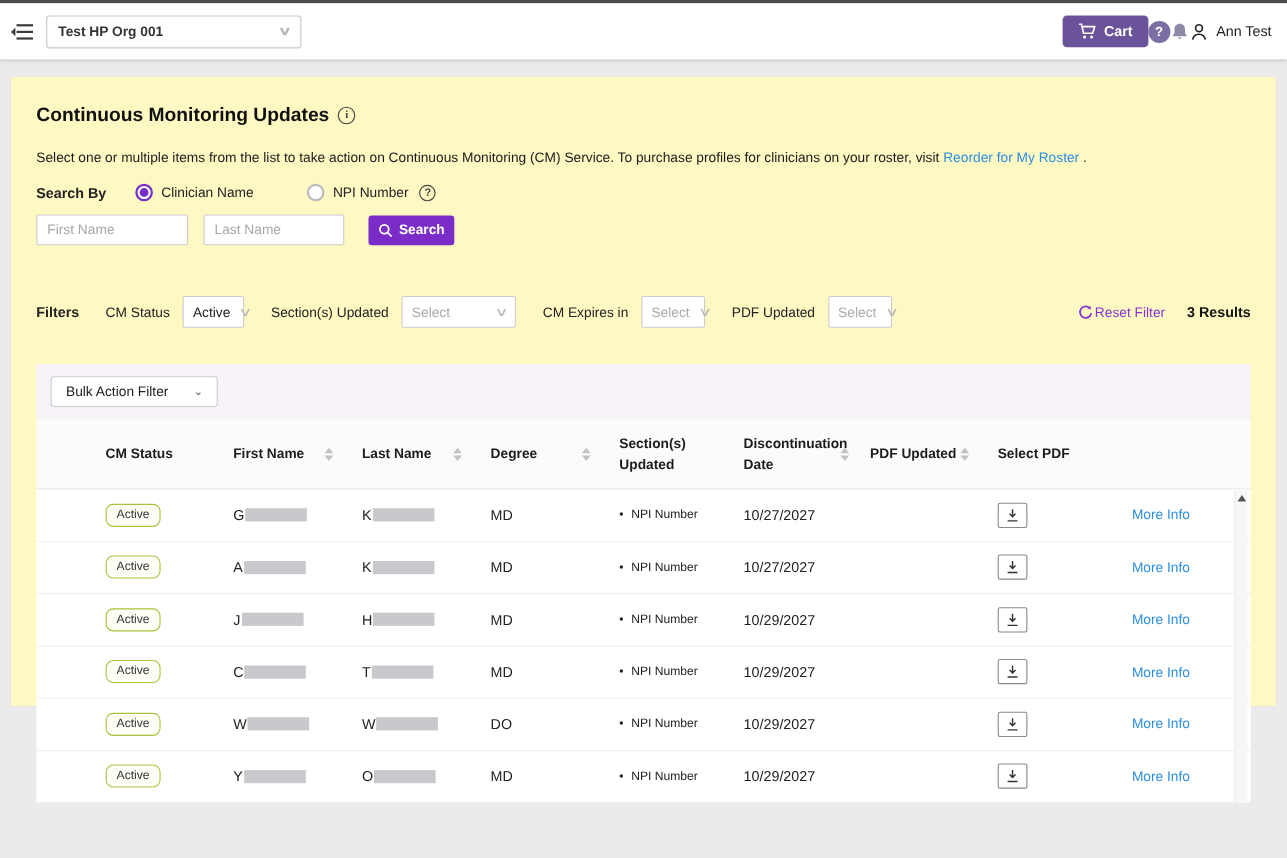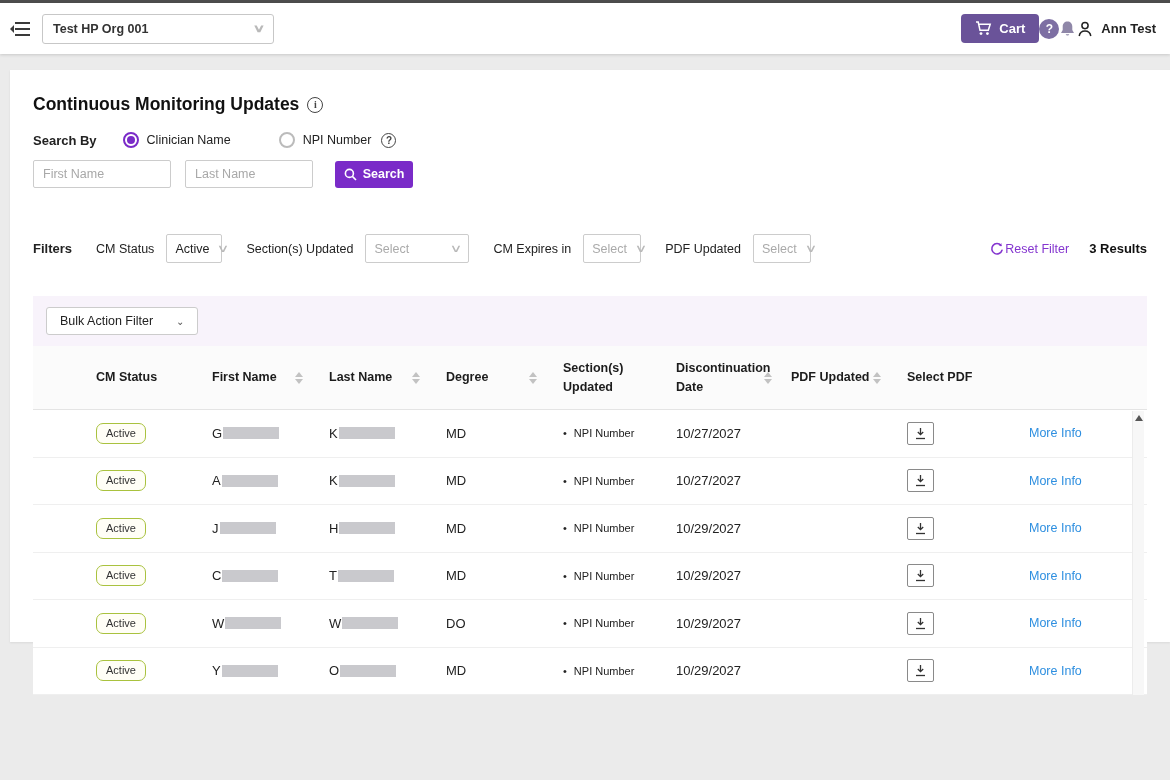--- a/index.html
+++ b/index.html
@@ -28,25 +28,25 @@
     background:#6a5399; color:#fff; border:none; border-radius:4px;
     height:29px; padding:0 14px; font-size:13px; font-weight:700;
     display:flex; align-items:center; gap:7px; cursor:pointer;
     font-family:"Liberation Sans",sans-serif;
   }
   .help-circle {
     width:20px; height:20px; border-radius:50%; background:#7d6fa3; color:#fff;
     font-size:12px; font-weight:700; display:flex; align-items:center; justify-content:center;
     cursor:pointer;
   }
-  .user-chip { display:flex; align-items:center; gap:7px; font-size:13px; color:#222; cursor:pointer;font-weight:bold; }
+  .user-chip { display:flex; align-items:center; gap:7px; font-size:13px; color:#222; cursor:pointer; }
 
   
   .card {
-    margin:16px 0 0 10px; background:#ffffff; height:572px;
+    margin:16px 10px 0 10px; background:#fef9c3; height:572px;
     box-shadow:0 1px 2px rgba(0,0,0,.08); padding:0 23px; position:relative;
   }
   .page-title-row { padding-top:24px; display:flex; align-items:center; gap:8px; }
   .page-title { font-size:17.5px; font-weight:700; color:#111; }
   .info-circle {
     width:16px; height:16px; border:1.4px solid #444; border-radius:50%;
     font-size:10px; font-weight:700; color:#444; font-family:"Liberation Serif",serif;
     display:flex; align-items:center; justify-content:center;
   }
   .desc { margin-top:21px; font-size:12.5px; color:#1c1c1c; }
@@ -189,20 +189,21 @@
   </div>
 </header>
 
 <main class="card">
 
   <div class="page-title-row">
     <h1 class="page-title">Continuous Monitoring Updates</h1>
     <span class="info-circle">i</span>
   </div>
 
+  <p class="desc"><span>Select one or multiple items from the list to take action on Continuous Monitoring (CM) Service. To purchase profiles for clinicians on your roster, visit </span><a>Reorder for My Roster</a><span> .</span></p>
 
   <div class="search-by-row">
     <span class="search-by-label">Search By</span>
     <span class="radio-opt">
       <span class="radio sel"></span>
       <span>Clinician Name</span>
     </span>
     <span class="radio-opt">
       <span class="radio"></span>
       <span>NPI Number</span>

